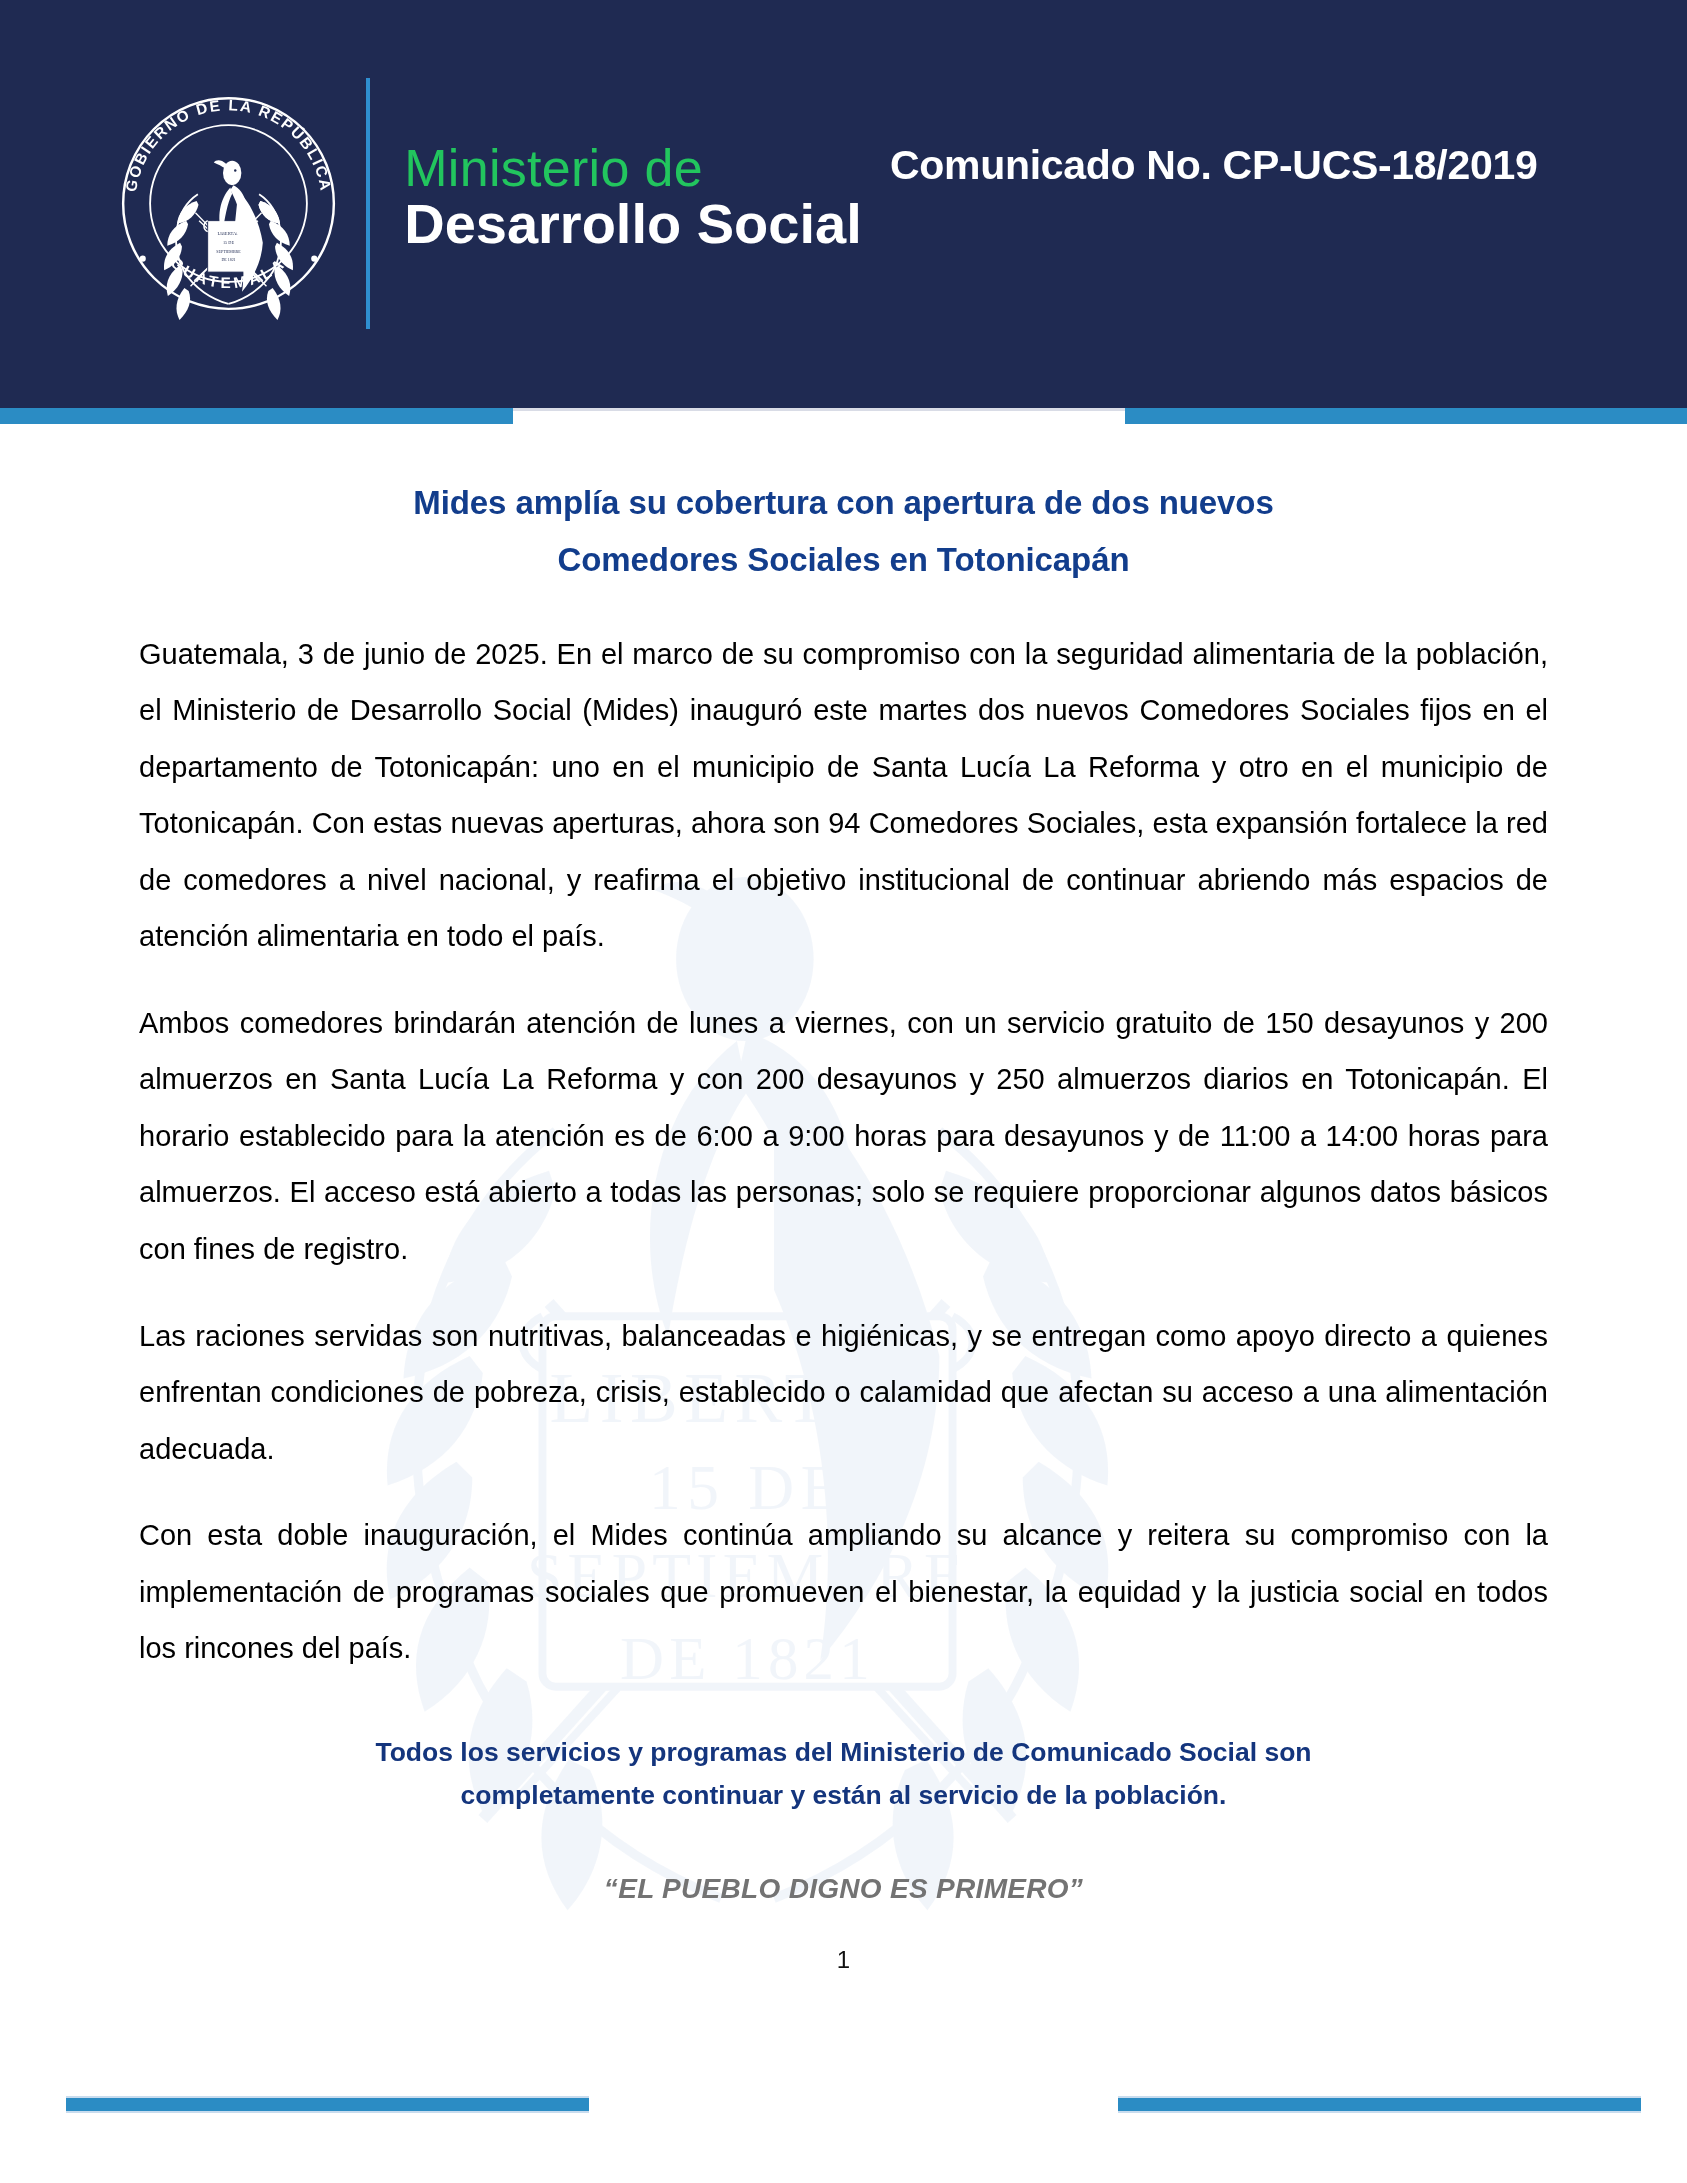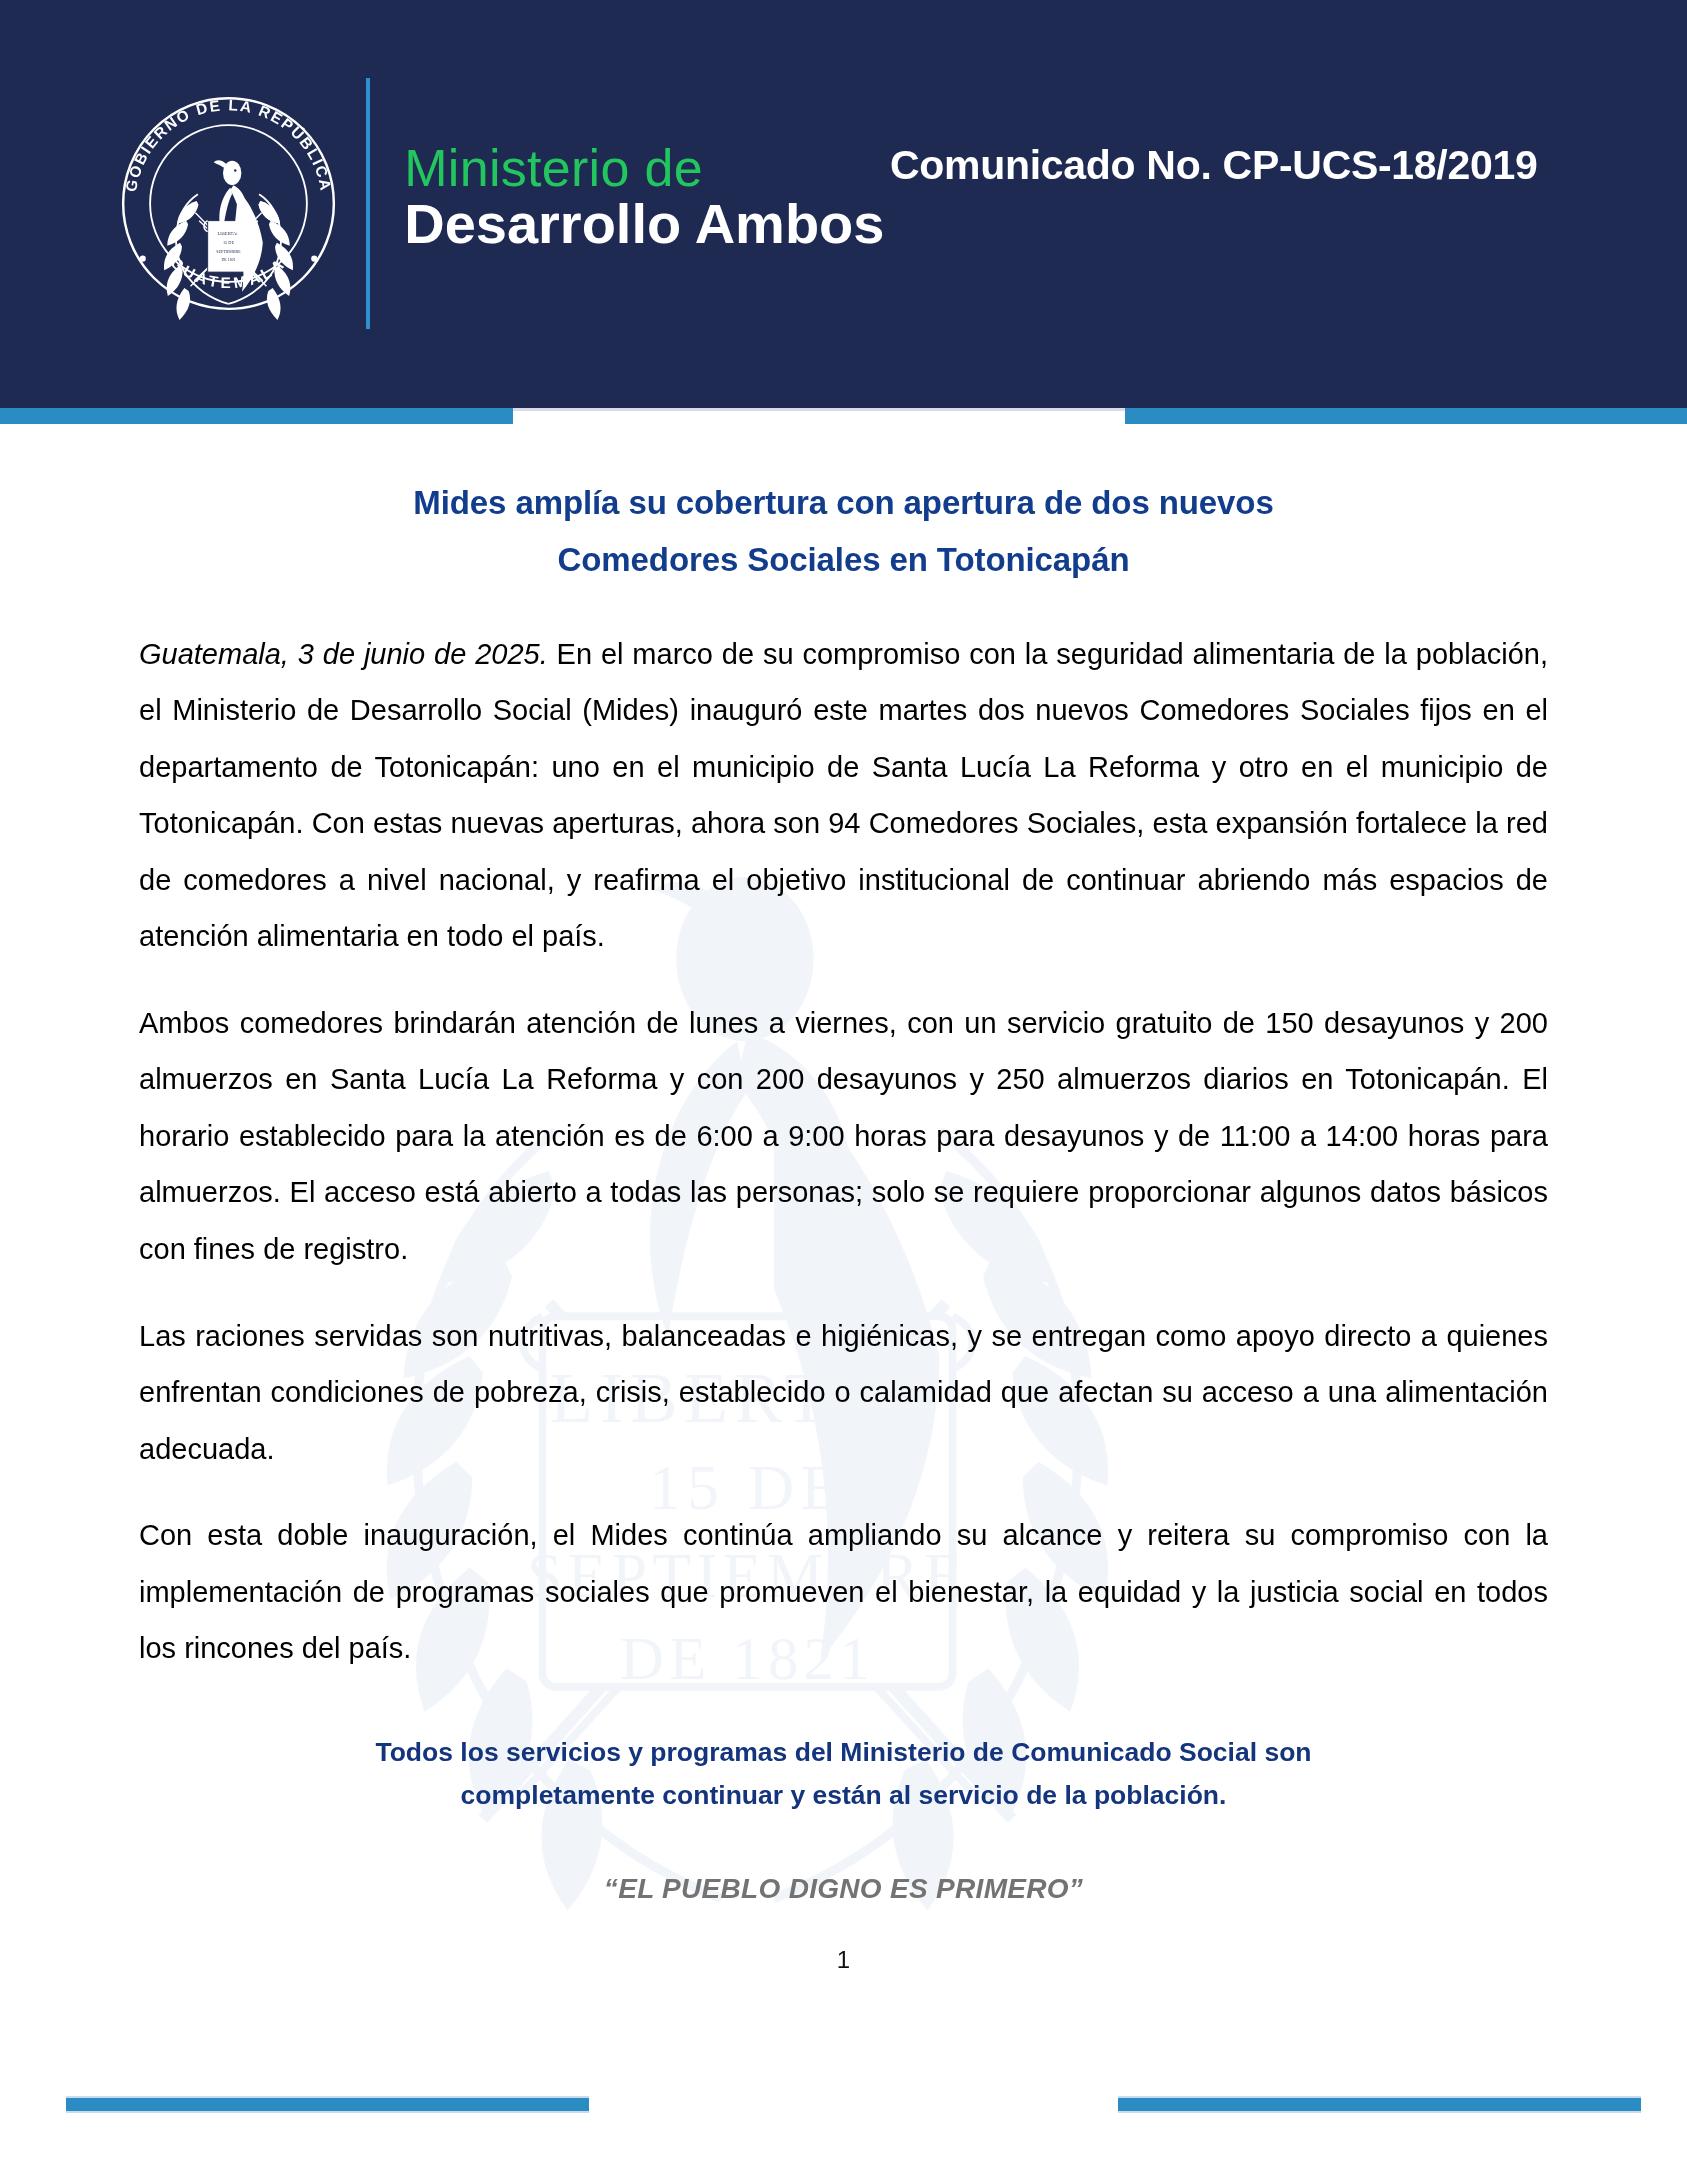--- a/index.html
+++ b/index.html
@@ -146,21 +146,20 @@
   }
   p.para {
     color: #000000;
     font-size: 29px;
     line-height: 1.95;
     text-align: justify;
     margin: 0 0 30px 0;
   }
   p.para:last-child { margin-bottom: 0; }
   .date-lead {
-    font-style: italic;
   }
 
   .closing {
     text-align: center;
     margin-top: 54px;
   }
   .closing-line {
     color: #14357d;
     font-size: 26.5px;
     font-weight: 700;
@@ -322,21 +321,21 @@
             <path d="M216 180 C234 196 250 228 256 264 C254 296 240 322 222 344 C228 308 222 270 210 238Z"></path>
           </g>
           <circle cx="211" cy="146" r="2" fill="#1f2a52"></circle>
         </svg>
       </div>
 
       <div class="divider-rule"></div>
 
       <div class="ministry-block">
         <div class="ministry-line1">Ministerio de</div>
-        <div class="ministry-line2">Desarrollo Ambos</div>
+        <div class="ministry-line2">Desarrollo Social</div>
       </div>
     </div>
 
     <div class="comunicado">Comunicado No. CP-UCS-18/2019</div>
   </div>
 
   <div class="accent-gap-hair"></div>
   <div class="accent-left"></div>
   <div class="accent-right"></div>
 

